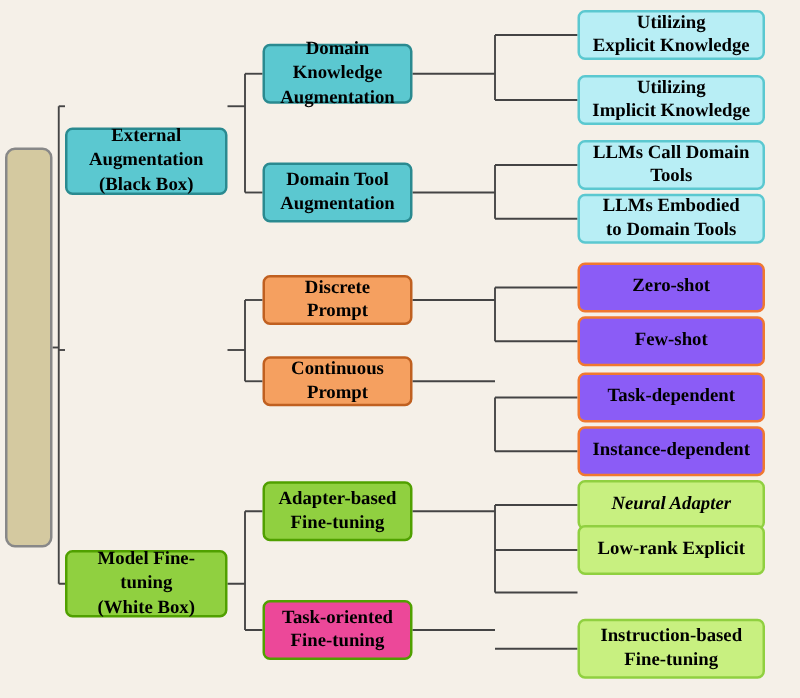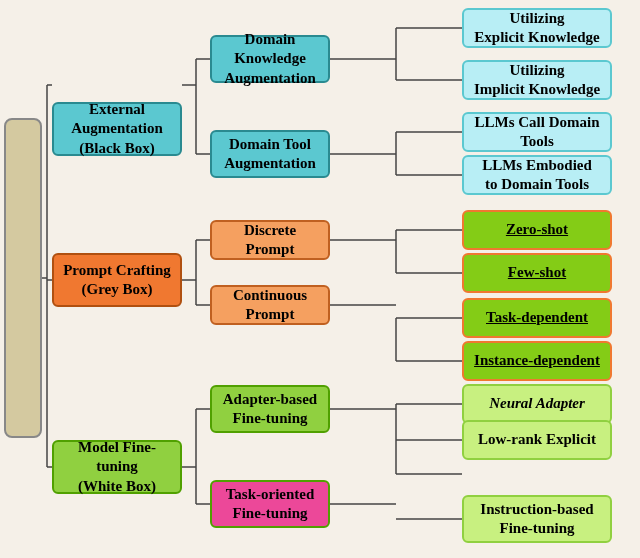--- a/index.html
+++ b/index.html
@@ -139,23 +139,22 @@
       left: 462px;
     }
 
     
     .node-l3-blue {
       background: #b8eef5;
       border-color: #5bc8d0;
     }
     
     .node-l3-peach {
-      background: #84cc16;
+      background: #8b5cf6;
       border-color: #f07830;
-      text-decoration: underline;
     }
     
     .node-l3-green {
       background: #c8f080;
       border-color: #90d040;
     }
 
     .node-l3-uek { top: 8px; }
     .node-l3-uik { top: 60px; }
     .node-l3-cdt { top: 112px; }
@@ -220,23 +219,20 @@
       <line x1="396" y1="519" x2="462" y2="519" stroke="#444" stroke-width="1.5"></line>
     </svg>
 
   <div class="node node-root">
     <span></span>
   </div>
 
   <div class="node node-l1-ext">
     <span>External Augmentation<br>(Black Box)</span>
   </div>
-  <div class="node node-l1-prompt">
-    <span>Prompt Crafting<br>(Grey Box)</span>
-  </div>
   <div class="node node-l1-model">
     <span>Model Fine-tuning<br>(White Box)</span>
   </div>
 
   <div class="node node-l2-dka">
     <span>Domain Knowledge<br>Augmentation</span>
   </div>
   <div class="node node-l2-dta">
     <span>Domain Tool<br>Augmentation</span>
   </div>

